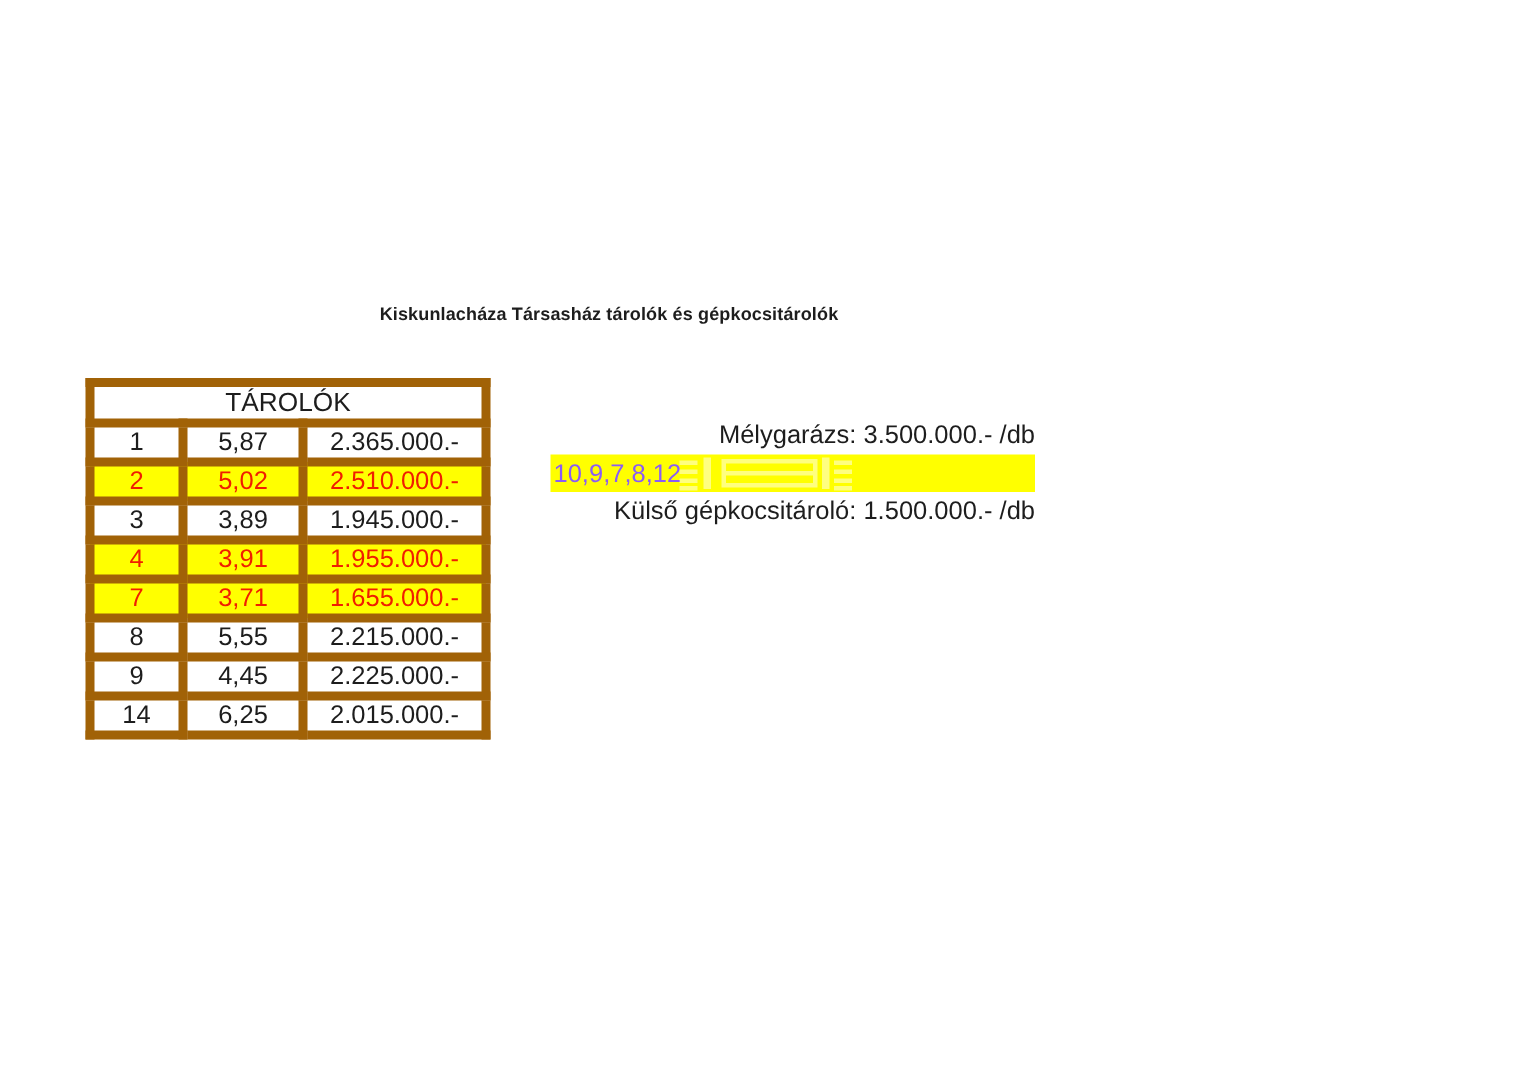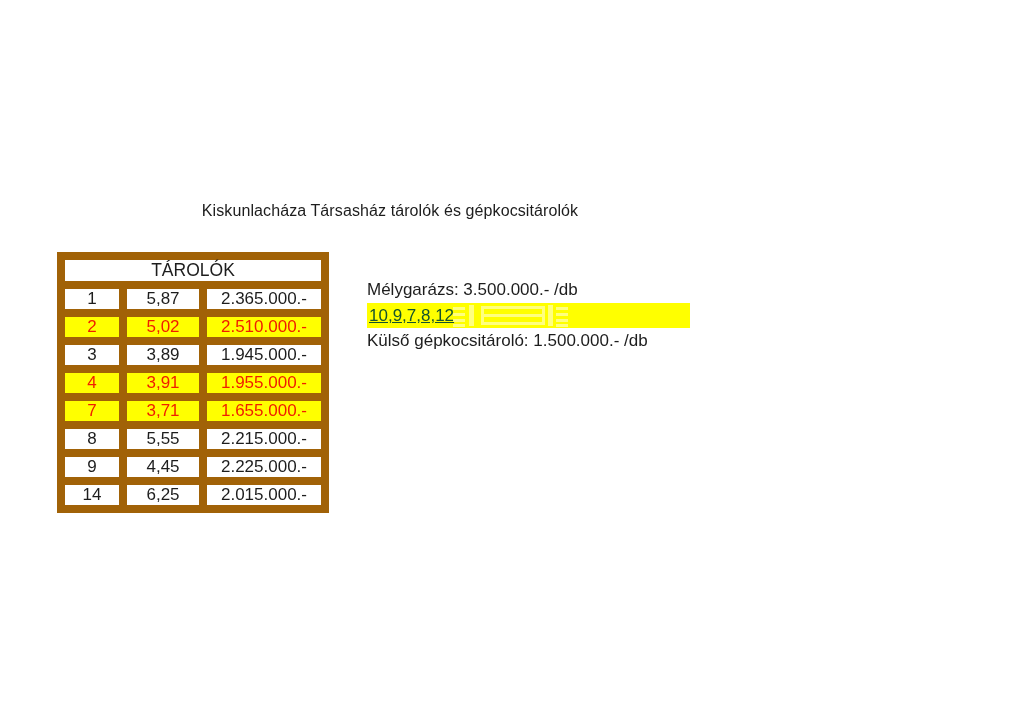--- a/index.html
+++ b/index.html
@@ -6,72 +6,72 @@
   html, body {
     width: 1024px; height: 718px;
     background: #ffffff;
     font-family: "Liberation Sans", sans-serif;
     color: #1d1d1d;
     overflow: hidden;
     position: relative;
   }
   .doc-title {
     position: absolute;
-    left: 0; top: 202px;
+    left: 16px; top: 202px;
     width: 780px;
     text-align: center;
-    font-size: 16px;
+    font-size: 12px;
     letter-spacing: 0.1px;
     color: #1d1d1d;
+    font-weight: bold;
   }
   table.storage {
     position: absolute;
     left: 57px; top: 252px;
     border-collapse: collapse;
     table-layout: fixed;
     width: 264px;
     font-size: 17px;
   }
   table.storage td, table.storage th {
-    border: 8px solid #a16207;
+    border: 6px solid #a16207;
     height: 24px;
     text-align: center;
     vertical-align: middle;
     font-weight: 400;
     padding: 0;
   }
   table.storage th.tbl-head { font-size: 17.5px; }
   table.storage tr.hl td {
     background: #ffff00;
     color: #f01e00;
   }
   .notes-line {
     position: absolute;
     width: 323px;
     left: 367px;
-    text-align: left;
+    text-align: right;
     font-size: 17px;
     white-space: nowrap;
   }
   .note-garage { top: 280px; }
   .note-outdoor { top: 331px; }
   .hl-bar {
     position: absolute;
     left: 367px; top: 303px;
     width: 323px; height: 25px;
     background: #ffff00;
     overflow: hidden;
   }
   .hl-bar .hl-units {
     position: absolute;
     left: 2px; top: 0;
     line-height: 25px;
     font-size: 17px;
-    color: #14532d;
-    text-decoration: underline;
+    color: #8b5cf6;
   }
   
   .wm { position: absolute; background: rgba(255,255,255,0.5); }
   .wm-dash { width: 12px; height: 3px; }
   .wm-vbar { width: 5px; top: 2px; height: 21px; }
   .wm-rect {
     position: absolute;
     left: 114px; top: 3px;
     width: 64px; height: 19px;
     border: 3px solid rgba(255,255,255,0.5);

